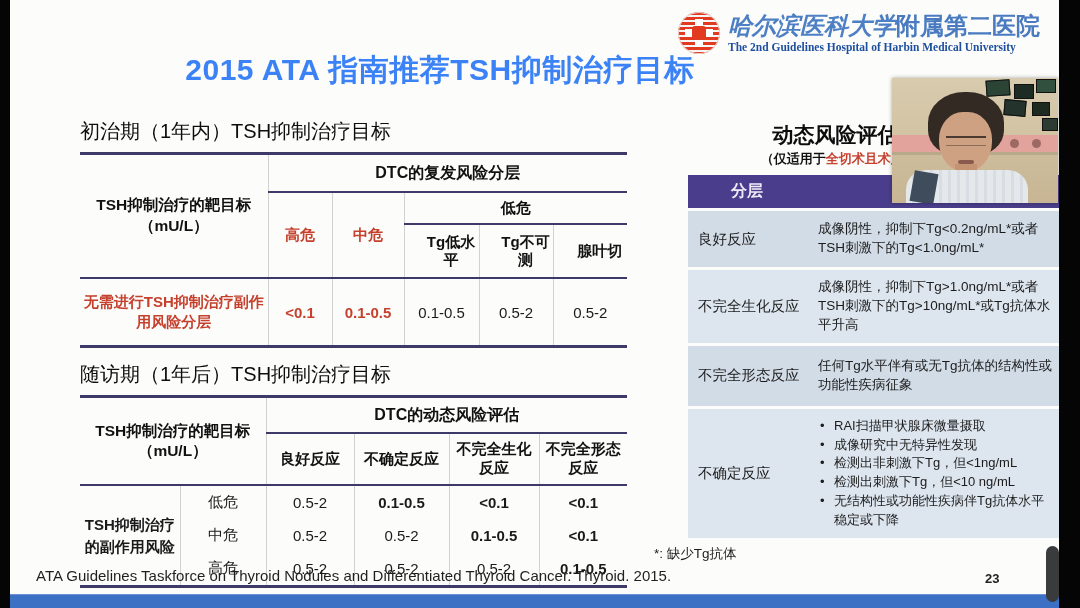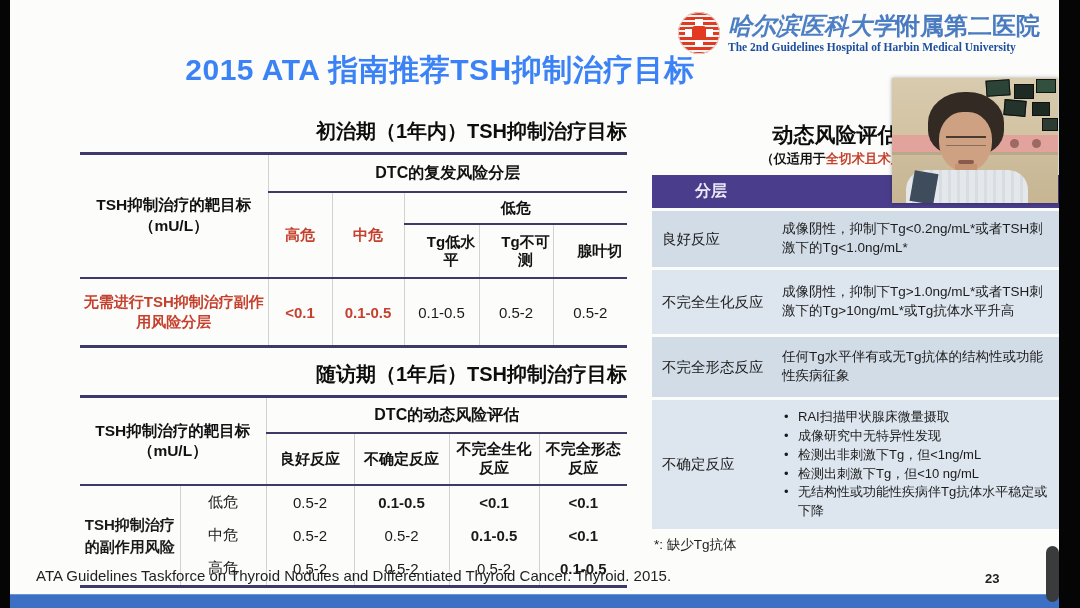--- a/index.html
+++ b/index.html
@@ -20,21 +20,21 @@
   .logo-mark .cross-v{position:absolute;left:17px;top:7px;width:8px;height:28px;background:#fff;}
   .logo-mark .cross-h{position:absolute;left:7px;top:17px;width:28px;height:8px;background:#fff;}
   .logo-mark .cross-core{position:absolute;left:14px;top:14px;width:14px;height:14px;background:#e23a20;border-radius:3px;}
   .logo-cn{font-size:24px;font-weight:bold;color:#4d7fc4;white-space:nowrap;line-height:1.1;
            font-family:"Liberation Serif","DejaVu Serif",serif;font-style:italic;}
   .logo-cn .affil{font-style:normal;color:#4a7bc0;}
   .logo-en{font-size:11.5px;font-weight:bold;color:#1d4f9e;white-space:nowrap;
            font-family:"Liberation Serif","DejaVu Serif",serif;margin-top:1px;}
   
   .panel-left{position:absolute;left:80px;top:118px;width:547px;}
-  .tbl-title{text-align:right;font-size:20px;font-weight:bold;color:#0d0d0d;margin-bottom:7px;}
+  .tbl-title{text-align:left;font-size:20px;font-weight:normal;color:#0d0d0d;margin-bottom:7px;}
   table.slide{width:100%;border-collapse:collapse;table-layout:fixed;}
   table.slide th,table.slide td{padding:2px 2px;font-size:15px;text-align:center;vertical-align:middle;}
   .rule-top{border-top:3px solid #3d3968;}
   .rule-bot{border-bottom:3px solid #3d3968;}
   .subrule{border-bottom:2px solid #3d3968;}
   .vline{border-right:1px solid #d2d2d2;}
   .red{color:#c5412e;}
   .bold{font-weight:bold;}
   .hdr{font-weight:bold;color:#111;}
   .t1 .label-col{width:188px;font-size:15.5px;line-height:1.35;}
@@ -48,21 +48,21 @@
   .t2 tbody tr{border-top:0;}
   .t2 tbody tr td{height:29px;}
   .t2 tbody{border-top:2px solid #3d3968;}
   .t2 .merge-label{font-size:15px;line-height:1.45;font-weight:bold;}
   .mt{margin-top:13px;}
   
   .panel-right{position:absolute;left:652px;top:121px;width:409px;}
   .dr-title{text-align:center;font-size:21px;font-weight:bold;color:#0d0d0d;}
   .dr-sub{text-align:center;font-size:13px;font-weight:bold;margin-top:1px;color:#111;}
   .dr-sub .sub-red{color:#c5412e;}
-  .dr-table{margin-top:7px;}
+  .dr-table{margin-top:7px;margin-left:36px;}
   .dr-head{display:flex;background:#4a3e8c;color:#efeaf8;font-weight:bold;height:33px;align-items:center;font-size:16px;}
   .dr-head .c1{width:118px;text-align:center;flex:0 0 auto;}
   .dr-head .c2{flex:1;text-align:center;}
   .dr-row{display:flex;margin-top:3px;}
   .dr-row .c1{width:118px;flex:0 0 auto;display:flex;align-items:center;padding-left:10px;
               font-size:14.5px;color:#1c1c1c;box-sizing:border-box;}
   .dr-row .c2{flex:1;padding:8px 8px 8px 12px;font-size:13.5px;line-height:1.4;color:#1c1c1c;
               display:flex;align-items:center;box-sizing:border-box;}
   .bg-a{background:#d2dce7;}
   .bg-b{background:#dde5ee;}

